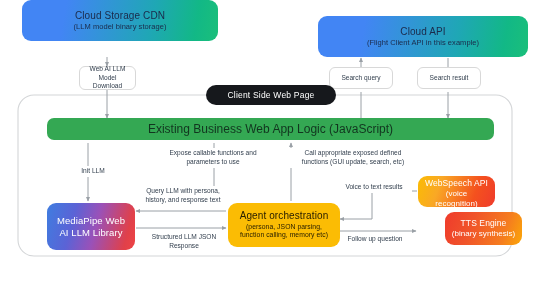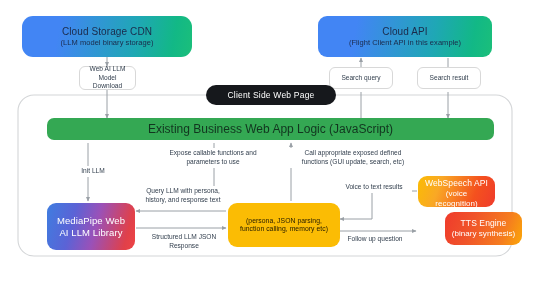--- a/index.html
+++ b/index.html
@@ -162,26 +162,26 @@
     <path d="M 226 211 L 136 211"></path>
 
     <path d="M 136 228 L 226 228"></path>
 
     <path d="M 417 191 L 372 191 L 372 219 L 340 219"></path>
 
     <path d="M 340 231 L 416 231"></path>
   </g>
 </svg>
 
-<div class="box cloud-box" style="left:22px; top:16px; width:170px; height:41px;border-radius:11px;">
+<div class="box cloud-box" style="left:22px; top:0; width:196px; height:41px;">
   <div class="title">Cloud Storage CDN</div>
   <div class="sub">(LLM model binary storage)</div>
 </div>
 
-<div class="box cloud-box" style="left:318px; top:16px; width:174px; height:41px;">
+<div class="box cloud-box" style="left:318px; top:16px; width:210px; height:41px;">
   <div class="title">Cloud API</div>
   <div class="sub">(Flight Client API in this example)</div>
 </div>
 
 <div class="note" style="left:79px; top:66px; width:57px; height:24px;">
   <span>Web AI LLM Model Download</span>
 </div>
 
 <div class="note" style="left:329px; top:67px; width:64px; height:22px;">
   <span>Search query</span>
@@ -225,20 +225,21 @@
 
 <div class="caption" style="left:339px; top:234px; width:72px;">
   <span>Follow up question</span>
 </div>
 
 <div class="box mediapipe-box" style="left:47px; top:203px; width:88px; height:47px;">
   <div class="title">MediaPipe Web AI LLM Library</div>
 </div>
 
 <div class="box agent-box" style="left:228px; top:203px; width:112px; height:44px;">
+  <div class="title">Agent orchestration</div>
   <div class="sub">(persona, JSON parsing, function calling, memory etc)</div>
 </div>
 
 <div class="box speech-box" style="left:418px; top:176px; width:77px; height:31px;">
   <div class="title">WebSpeech API</div>
   <div class="sub">(voice recognition)</div>
 </div>
 
 <div class="box tts-box" style="left:418px; top:212px; width:77px; height:33px;margin-left:27px;">
   <div class="title">TTS Engine</div>

